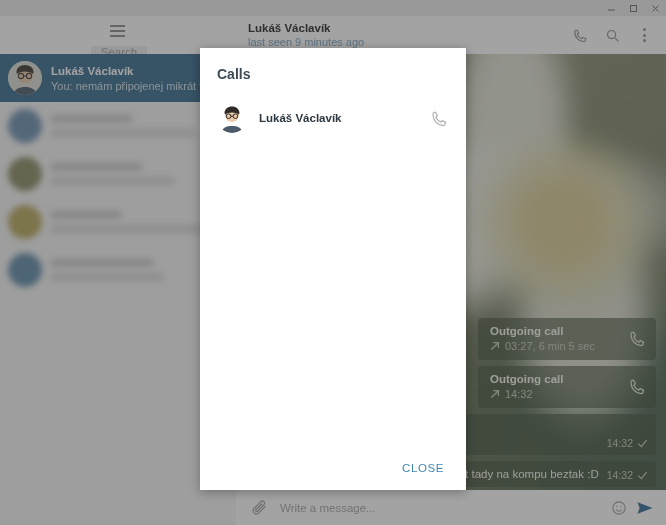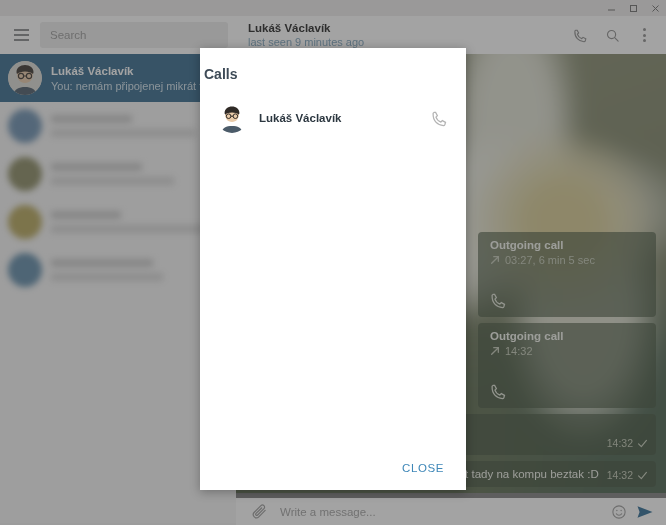--- a/index.html
+++ b/index.html
@@ -41,20 +41,21 @@
   .left-pane {
     position: absolute; top: 0; left: 0;
     width: 236px; height: 509px;
     background: #f2f2f2;
     overflow: hidden;
   }
   .search-row {
     height: 38px; display: flex; align-items: center;
     background: #ffffff;
     padding: 0 8px 0 6px;
+    flex-direction: column;
   }
   .hamburger {
     width: 30px; height: 30px;
     display: flex; flex-direction: column; justify-content: center;
     align-items: center; gap: 3px;
     flex: none;
   }
   .hamburger i { display: block; width: 15px; height: 2px; background: #888a8c; }
   .search-box {
     flex: 1; height: 26px;
@@ -154,24 +155,23 @@
   }
   .bubble {
     background: rgba(61,77,55,0.62);
     border-radius: 4px;
     padding: 6px 9px 6px 10px;
     color: #e9ece3;
     position: relative;
     max-width: 100%;
   }
   .call-bubble {
-    display: flex; align-items: flex-start; gap: 26px;
+    display: flex; align-items: center; gap: 8px;
     min-width: 178px;
     padding: 7px 10px 8px 12px;
-    flex-direction: column;
   }
   .call-bubble .cb-text { flex: 1; }
   .cb-title { font-size: 11.5px; font-weight: bold; color: #f3f5ee; }
   .cb-sub { font-size: 11px; color: #c3c9b7; margin-top: 3px; display: flex; align-items: center; gap: 5px; }
   .cb-phone { color: #dfe3d6; display: flex; align-items: center; }
   .cb-phone svg { display: block; }
 
   .text-bubble {
     display: flex; align-items: flex-end; gap: 8px;
     padding: 6px 8px 5px 11px;
@@ -181,21 +181,21 @@
   .tb-time { font-size: 10.5px; color: #c0c7b4; }
   .tb-check { color: #c7cebc; display: flex; }
   .wide-bubble { width: 100%; }
   .wide-bubble .tb-wrap { display: flex; flex-direction: column; width: 100%; }
   .wide-bubble .tb-meta { align-self: flex-end; margin-top: 2px; }
 
   .arrow-ne { display: inline-flex; }
 
   .composer {
     position: absolute; bottom: 0; left: 0;
-    width: 430px; height: 27px;
+    width: 430px; height: 35px;
     background: #ffffff;
     display: flex; align-items: center;
     padding: 0 8px 0 10px;
   }
   .comp-icon { width: 26px; height: 26px; display: flex; align-items: center; justify-content: center; flex: none; color: #9a9a9a; }
   .comp-input { flex: 1; font-size: 11.5px; color: #a2a2a2; padding-left: 8px; }
   .send-btn { color: #2d6b94; }
 
   
   .scrim {
@@ -206,21 +206,21 @@
   .dialog {
     position: absolute; left: 200px; top: 48px;
     width: 266px; height: 442px;
     background: #ffffff;
     z-index: 21;
     box-shadow: 0 2px 10px rgba(0,0,0,0.30);
     display: flex; flex-direction: column;
   }
   .dlg-title {
     font-size: 14px; font-weight: bold; color: #3e4b57;
-    padding: 18px 0 0 4px;
+    padding: 18px 0 0 17px;
   }
   .dlg-body { flex: 1; padding-top: 16px; overflow: hidden; }
   .call-row {
     display: flex; align-items: center;
     padding: 5px 14px 5px 17px;
   }
   .call-av { width: 30px; height: 30px; border-radius: 50%; overflow: hidden; flex: none; }
   .call-av svg { display: block; width: 100%; height: 100%; }
   .call-info { flex: 1; margin-left: 12px; }
   .call-name { font-size: 11.5px; font-weight: bold; color: #2c3740; }

